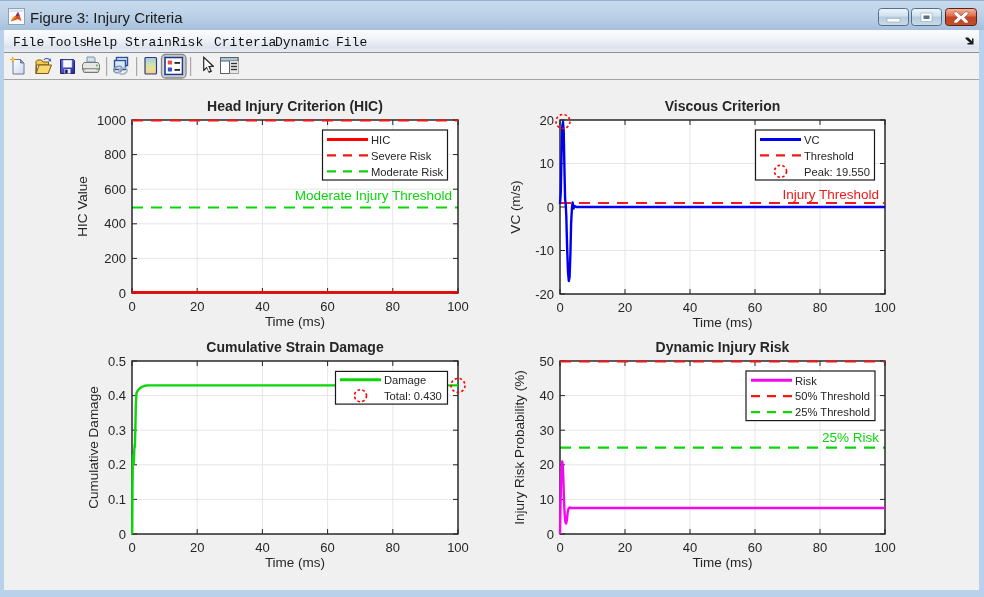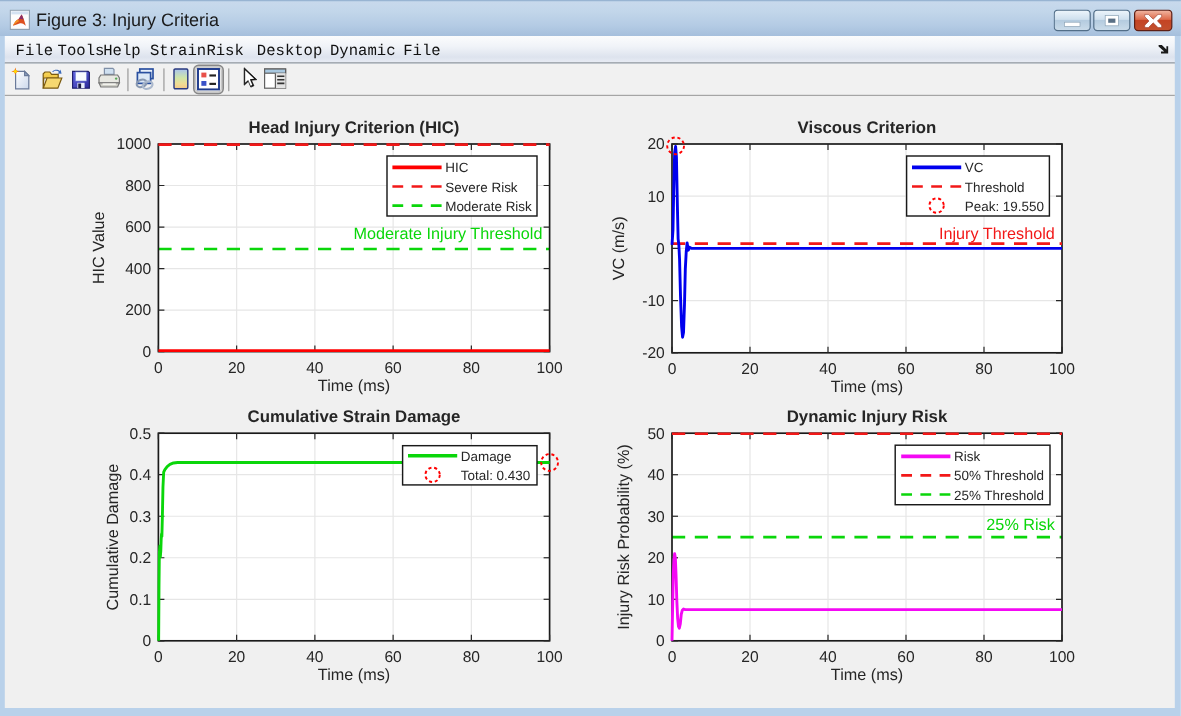--- a/index.html
+++ b/index.html
@@ -53,21 +53,21 @@
       <rect x="67.5" y="0.5" width="31" height="17" rx="3" fill="url(#btnr)" stroke="#5e1f14"></rect>
       <path d="M76 4 L79 4 L83 8 L87 4 L90 4 L90 6 L86.5 9.5 L90 13 L90 15 L87 15 L83 11 L79 15 L76 15 L76 13 L79.5 9.5 L76 6 Z" fill="#fff" stroke="#9a4030" stroke-width="0.5"></path>
     </svg>
   </div>
   <div class="menubar">
     <span style="left:9px">File</span>
     <span style="left:44px">Tools</span>
     <span style="left:82px">Help</span>
     <span style="left:121px">Strain</span>
     <span style="left:168px">Risk</span>
-    <span style="left:210px">Desktop</span>
+    <span style="left:210px">Criteria</span>
     <span style="left:271px">Dynamic</span>
     <span style="left:332px">File</span>
     <svg style="position:absolute;left:961px;top:7px" width="9" height="8" viewBox="0 0 9 8">
       <path d="M0.5 0.5 L3.2 0.5 L7 4.2 L7 1.5 L8.5 1.5 L8.5 7.5 L2.5 7.5 L2.5 6 L5.2 6 L0.5 1.8 Z" fill="#1a1a1a"></path>
     </svg>
   </div>
   <div class="toolbar" id="toolbar">
     <svg style="position:absolute;left:0;top:0" width="250" height="26" viewBox="0 0 250 26">
       <defs>
         <linearGradient id="flop" x1="0" y1="0" x2="1" y2="1">

